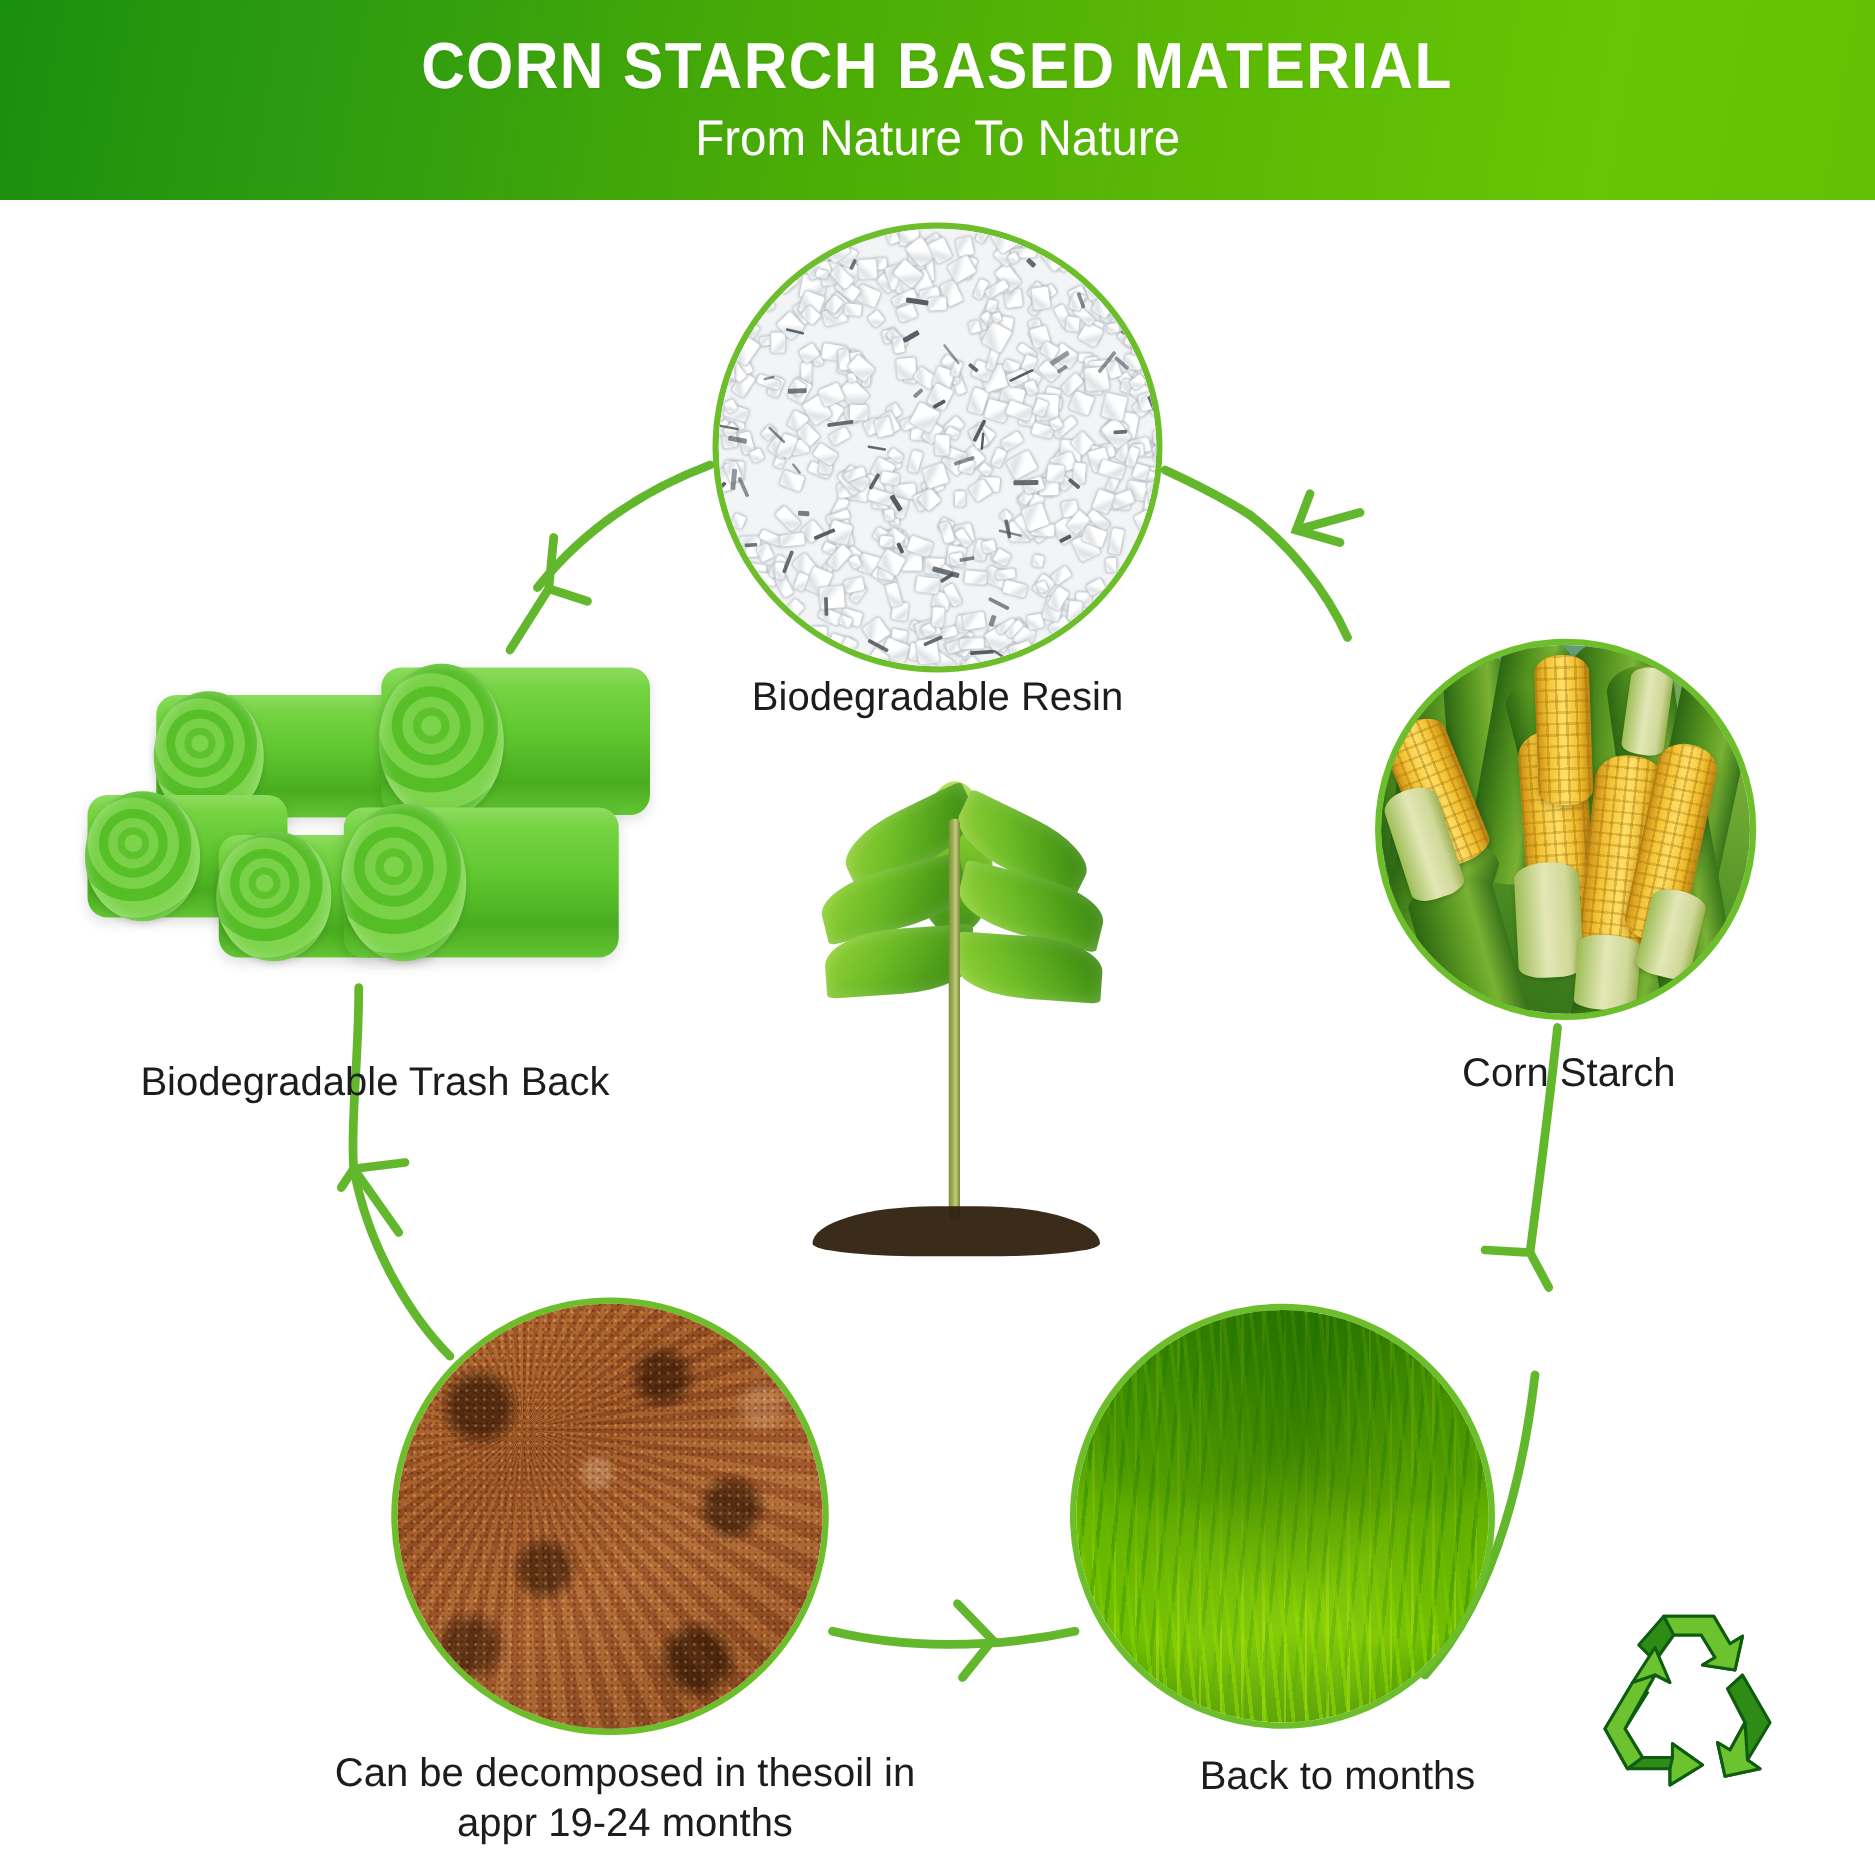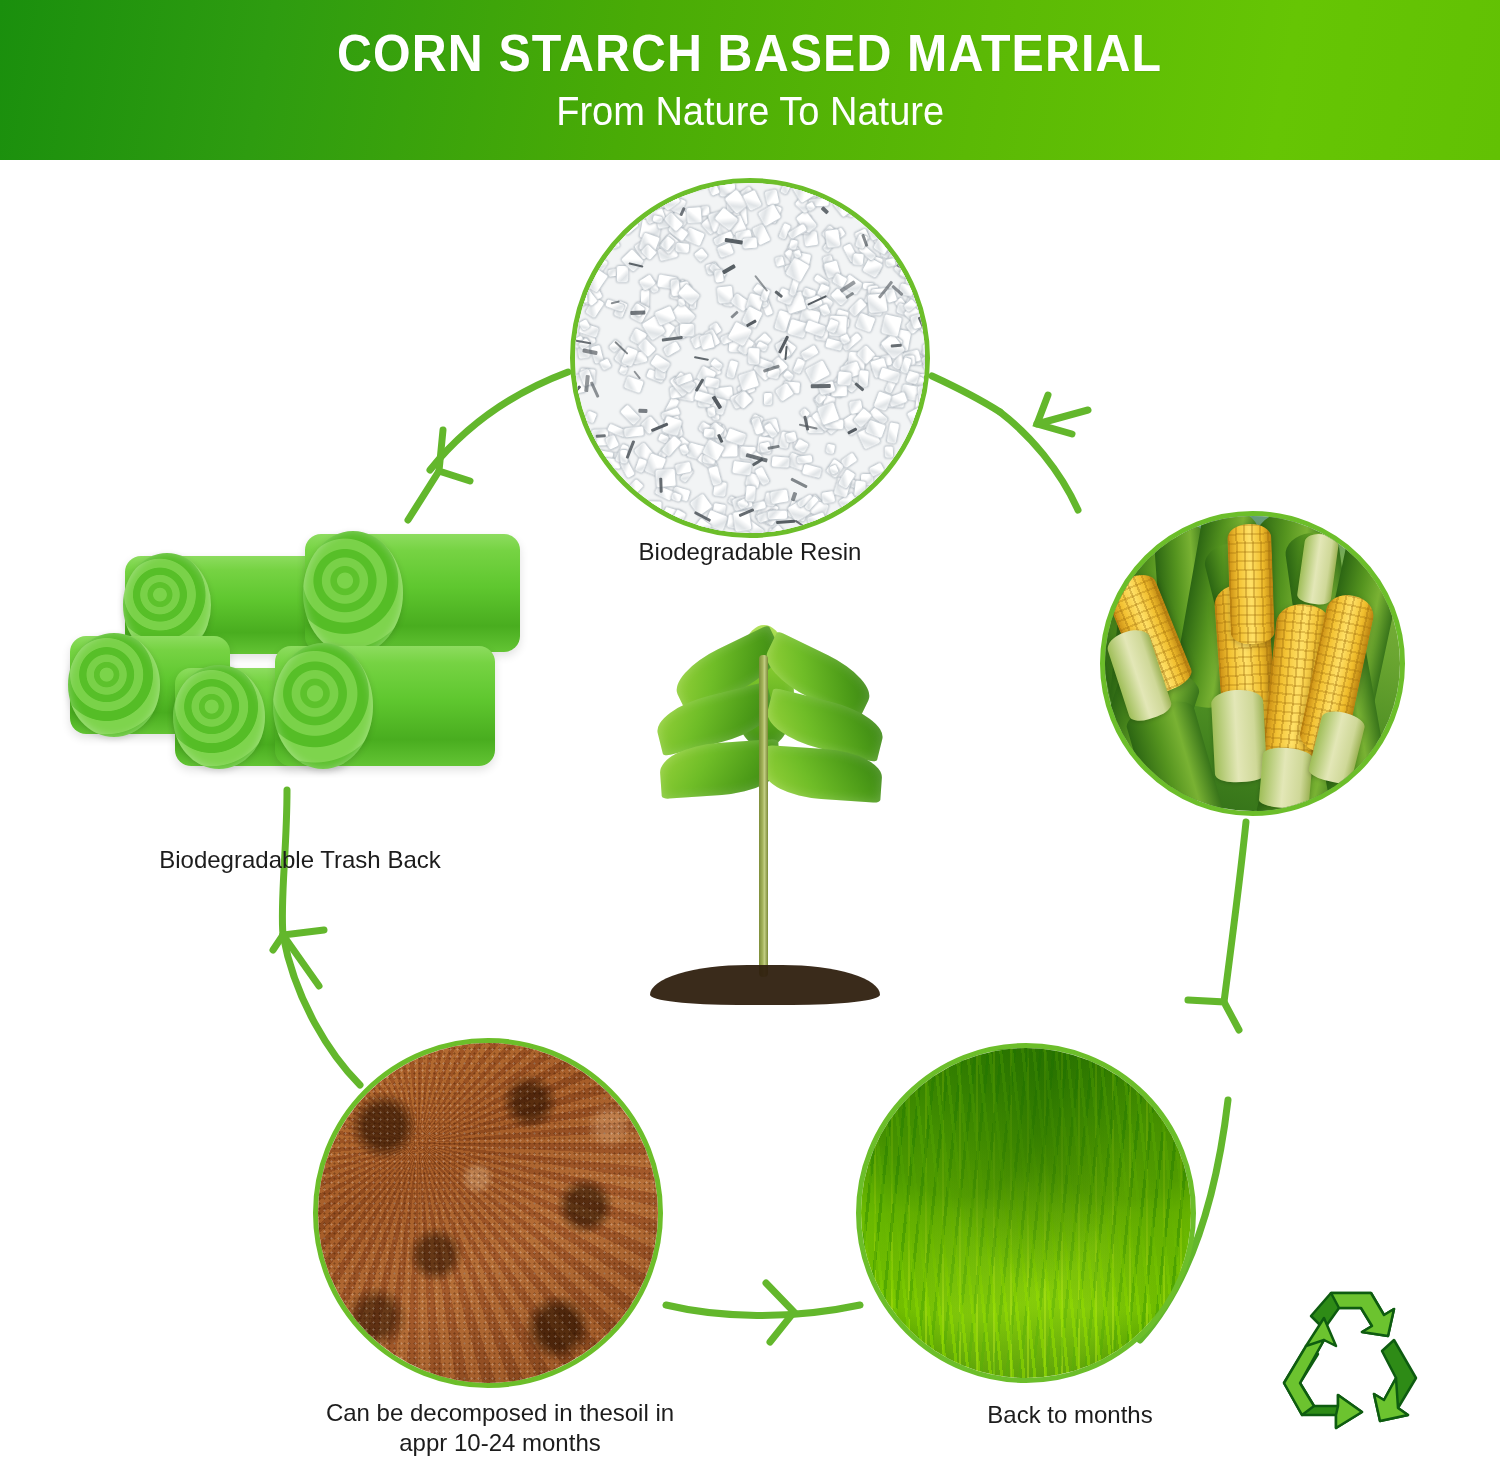--- a/index.html
+++ b/index.html
@@ -53,21 +53,21 @@
   
   .node-circle {
     position: absolute;
     border-radius: 50%;
     border: 5px solid #6cbe2a;
     overflow: hidden;
   }
   .node-label {
     position: absolute;
     color: #1c1c1c;
-    font-size: 24px;
+    font-size: 32px;
     line-height: 1.26;
     text-align: center;
     white-space: pre-line;
   }
 
   
   #resin-circle { left: 570px; top: 178px; width: 360px; height: 360px; }
   .pellets { position: absolute; inset: -4px; background: #f2f4f5; }
   .pellets i {
     position: absolute; display: block;
@@ -871,20 +871,21 @@
         <div class="cob" style="left:168px;top:92px;width:56px;height:175px;transform:rotate(6deg)"></div>
         <div class="cob" style="left:212px;top:82px;width:48px;height:160px;transform:rotate(12deg)"></div>
         <div class="cob" style="left:128px;top:12px;width:44px;height:120px;transform:rotate(-2deg)"></div>
         <div class="husk" style="left:16px;top:118px;width:44px;height:90px;transform:rotate(-18deg);border-radius:48% 48% 40% 40% / 14% 14% 10% 10%"></div>
         <div class="husk" style="left:112px;top:178px;width:52px;height:92px;transform:rotate(-3deg);border-radius:48% 48% 40% 40% / 14% 14% 10% 10%"></div>
         <div class="husk" style="left:160px;top:236px;width:50px;height:60px;transform:rotate(5deg);border-radius:48% 48% 40% 40% / 14% 14% 10% 10%"></div>
         <div class="husk" style="left:214px;top:200px;width:44px;height:70px;transform:rotate(14deg);border-radius:48% 48% 40% 40% / 14% 14% 10% 10%"></div>
         <div class="husk" style="left:200px;top:22px;width:34px;height:70px;transform:rotate(8deg);border-radius:48% 48% 40% 40% / 14% 14% 10% 10%"></div>
       </div>
   </div>
+  <div id="label-corn" class="node-label">Corn Starch</div>
 
   <div id="bags">
       <div class="roll" style="left:55px;top:28px;width:225px;height:98px;z-index:2">
         <div class="body"></div>
         <div class="cap" style="width:88px;height:104px"></div>
       </div>
       <div class="roll" style="left:235px;top:6px;width:215px;height:118px;z-index:3">
         <div class="body"></div>
         <div class="cap" style="width:100px;height:124px"></div>
       </div>
@@ -900,21 +901,21 @@
         <div class="body"></div>
         <div class="cap" style="width:100px;height:126px"></div>
       </div>
     </div>
   <div id="label-bags" class="node-label">Biodegradable  Trash Back</div>
 
   <div id="soil-circle" class="node-circle">
     <div class="soil-bg"></div>
   </div>
   <div id="label-soil" class="node-label">Can be decomposed in thesoil in
-appr 10-24 months</div>
+appr 19-24 months</div>
 
   <div id="grass-circle" class="node-circle">
     <div class="grass-bg"></div>
   </div>
   <div id="label-grass" class="node-label">Back to months</div>
 
   <div id="sapling">
       <div class="leaf" id="leaf-top"></div>
       <div class="leaf " style="left:32px;top:22px;width:112px;height:46px;transform:rotate(-26deg)"></div>
       <div class="leaf " style="left:16px;top:70px;width:118px;height:48px;transform:rotate(-14deg)"></div>

